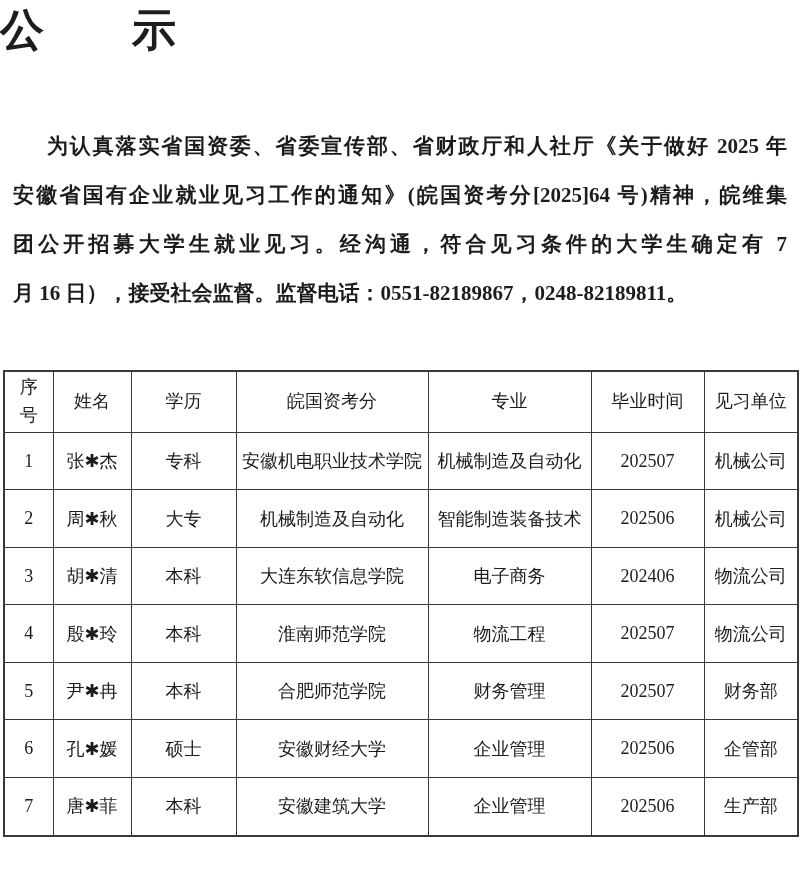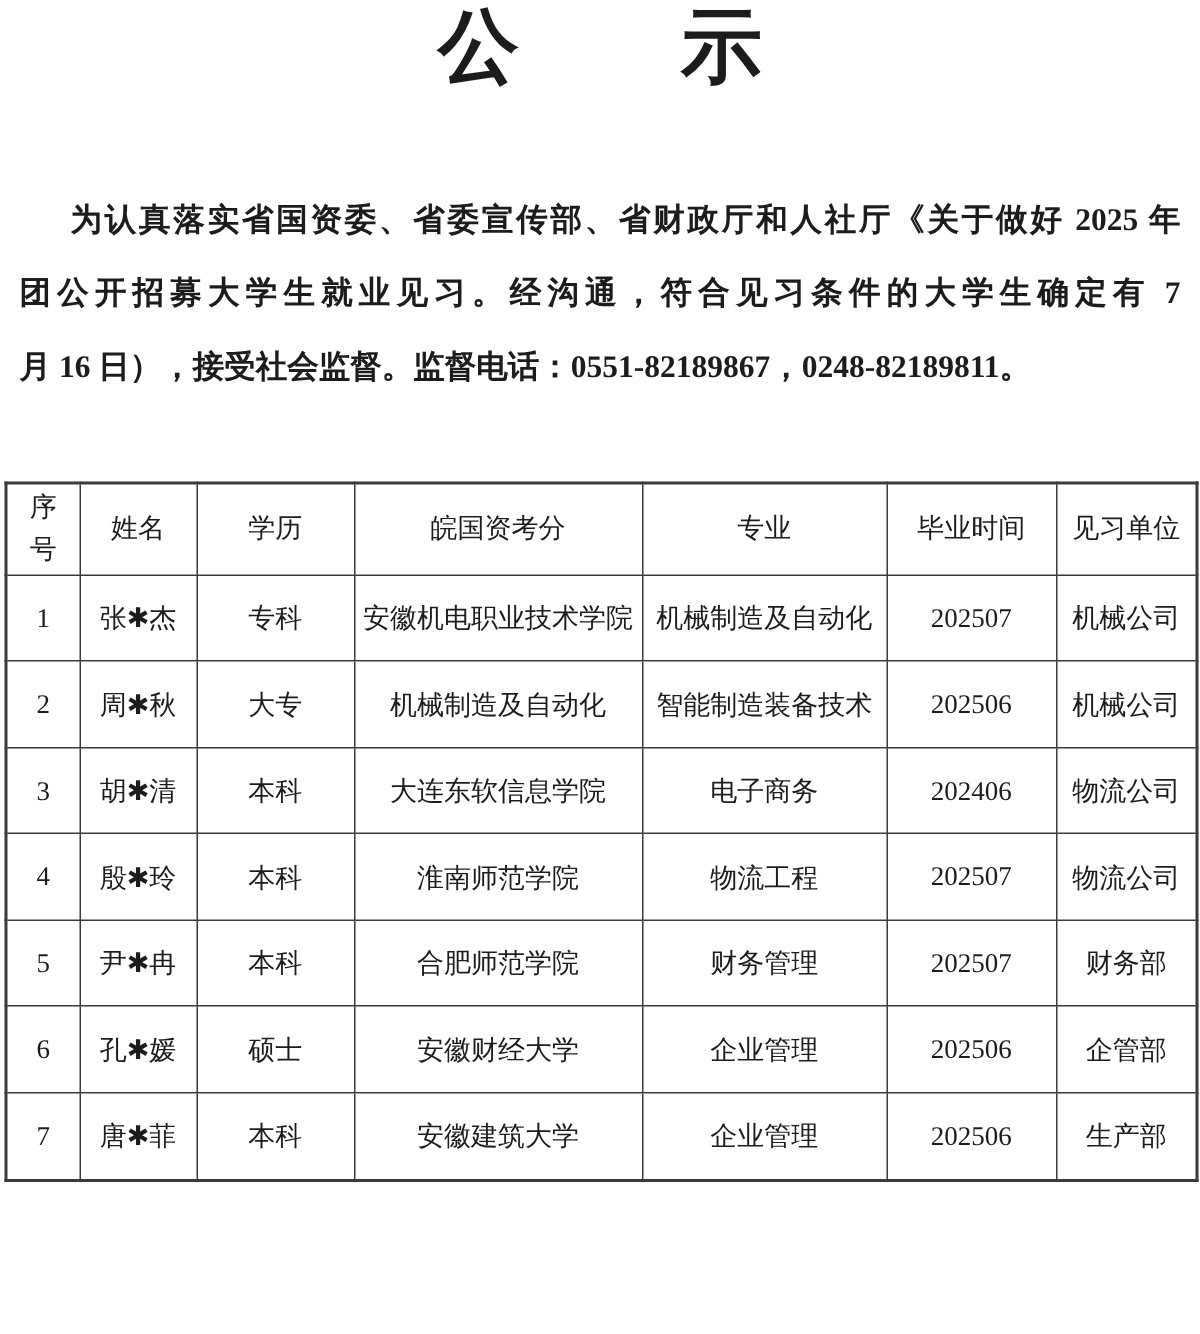--- a/index.html
+++ b/index.html
@@ -9,22 +9,22 @@
   }
   body {
     width: 800px;
     height: 889px;
     overflow: hidden;
     font-family: "Liberation Serif", "DejaVu Serif", "DejaVu Sans", serif;
     color: #1c1c1c;
   }
   .page-title {
     margin: 10px 0 0 0;
-    text-align: center;
-    font-size: 54px;
+    text-align: left;
+    font-size: 44px;
     line-height: 42px;
     font-weight: bold;
     white-space: pre;
     letter-spacing: 0;
   }
   .notice-paragraph {
     margin: 70px 13px 0 13px;
     font-size: 21px;
     line-height: 49px;
     font-weight: bold;
@@ -74,20 +74,21 @@
     margin-left: 24px;
   }
 </style>
 </head>
 <body>
 
 <h1 class="page-title">公　　示</h1>
 
 <div class="notice-paragraph">
     <div class="p-line first">为认真落实省国资委、省委宣传部、省财政厅和人社厅《关于做好 2025 年</div>
+    <div class="p-line">安徽省国有企业就业见习工作的通知》(皖国资考分[2025]64 号)精神，皖维集</div>
     <div class="p-line">团公开招募大学生就业见习。经沟通，符合见习条件的大学生确定有 7</div>
     <div class="p-line last">月 16 日），接受社会监督。监督电话：0551-82189867，0248-82189811。</div>
   </div>
 
 <div class="table-wrap">
   <table class="recruits">
     <colgroup>
       <col style="width:49px">
       <col style="width:78px">
       <col style="width:105px">

